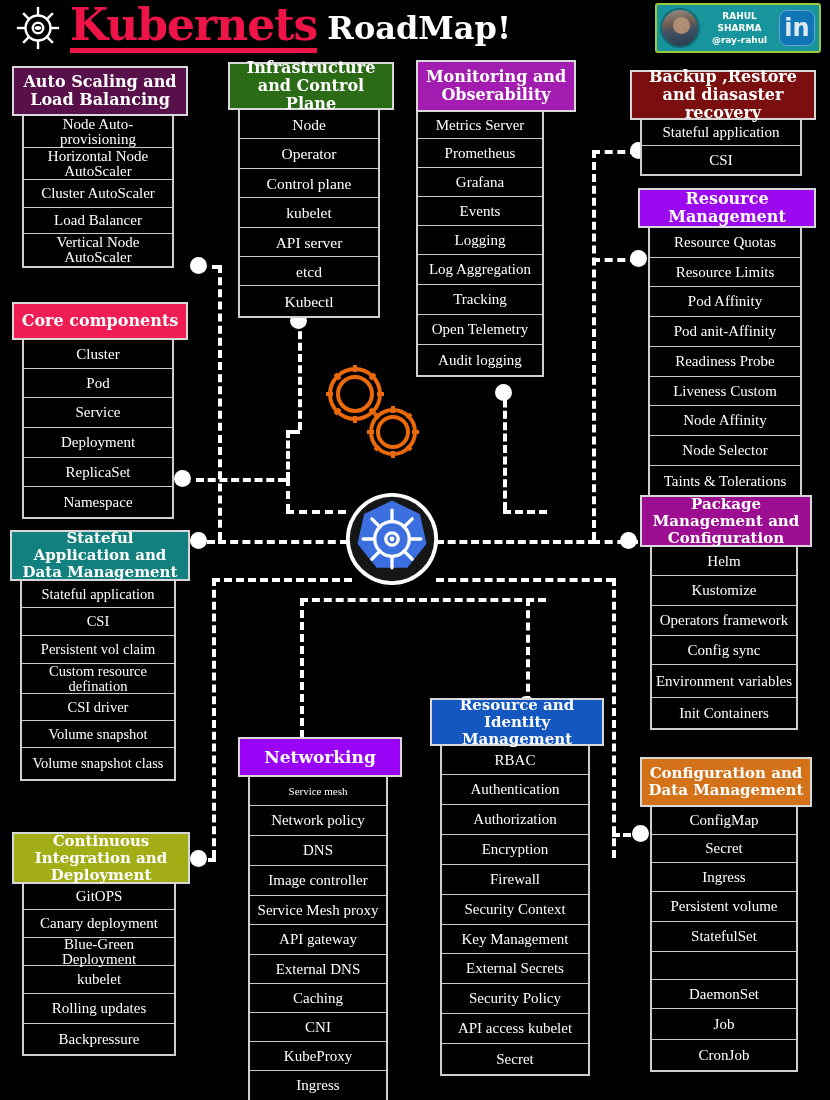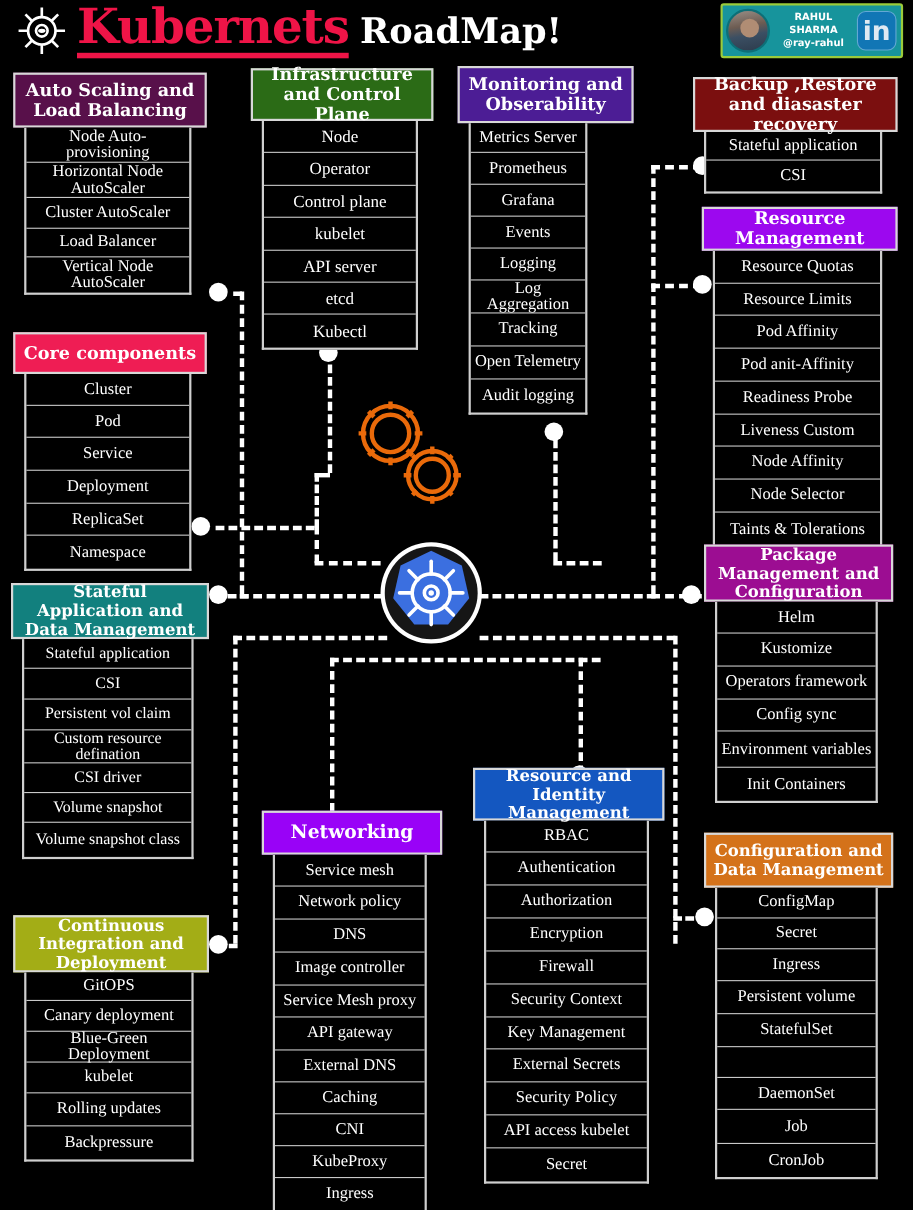--- a/index.html
+++ b/index.html
@@ -232,36 +232,36 @@
         <div class="item" style="height: 29px; font-size: 15.5px;">Control plane</div>
         <div class="item" style="height: 30px; font-size: 15.5px;">kubelet</div>
         <div class="item" style="height: 29px; font-size: 15.5px;">API server</div>
         <div class="item" style="height: 29px; font-size: 15.5px;">etcd</div>
         <div class="item" style="height: 30px; font-size: 15.5px;">Kubectl</div>
       </div>
     </div>
     <div class="panel" style="left: 238px; top: 737px; width: 164px;">
       <div class="panel-head" style="height: 40px; background: rgb(153, 2, 247); font-size: 17px; line-height: 19px;">Networking</div>
       <div class="items" style="margin-left: 10px; width: 140px;">
-        <div class="item" style="height: 29px; font-size: 15px;">Service mesh</div>
+        <div class="item" style="height: 29px; font-size: 11px;">Service mesh</div>
         <div class="item" style="height: 30px; font-size: 15px;">Network policy</div>
         <div class="item" style="height: 30px; font-size: 15px;">DNS</div>
         <div class="item" style="height: 30px; font-size: 15px;">Image controller</div>
         <div class="item" style="height: 29px; font-size: 15px;">Service Mesh proxy</div>
         <div class="item" style="height: 30px; font-size: 15px;">API gateway</div>
         <div class="item" style="height: 29px; font-size: 15px;">External DNS</div>
         <div class="item" style="height: 29px; font-size: 15px;">Caching</div>
         <div class="item" style="height: 29px; font-size: 15px;">CNI</div>
         <div class="item" style="height: 29px; font-size: 15px;">KubeProxy</div>
         <div class="item" style="height: 29px; font-size: 15px;">Ingress</div>
       </div>
     </div>
     <div class="panel" style="left: 416px; top: 60px; width: 160px;">
-      <div class="panel-head" style="height: 52px; background: #4c1d95; font-size: 16px; line-height: 18px;">Monitoring and Obserability</div>
-      <div class="items" style="margin-left: 10px; width: 108px;">
+      <div class="panel-head" style="height: 52px; background: #a21caf; font-size: 16px; line-height: 18px;">Monitoring and Obserability</div>
+      <div class="items" style="width: 128px;">
         <div class="item" style="height: 27px; font-size: 15px;">Metrics Server</div>
         <div class="item" style="height: 29px; font-size: 15px;">Prometheus</div>
         <div class="item" style="height: 29px; font-size: 15px;">Grafana</div>
         <div class="item" style="height: 29px; font-size: 15px;">Events</div>
         <div class="item" style="height: 29px; font-size: 15px;">Logging</div>
         <div class="item" style="height: 30px; font-size: 15px;">Log Aggregation</div>
         <div class="item" style="height: 30px; font-size: 15px;">Tracking</div>
         <div class="item" style="height: 30px; font-size: 15px;">Open Telemetry</div>
         <div class="item" style="height: 30px; font-size: 15px;">Audit logging</div>
       </div>

